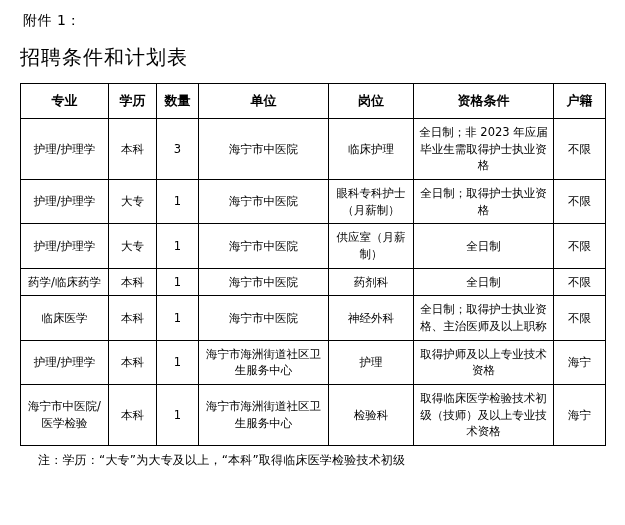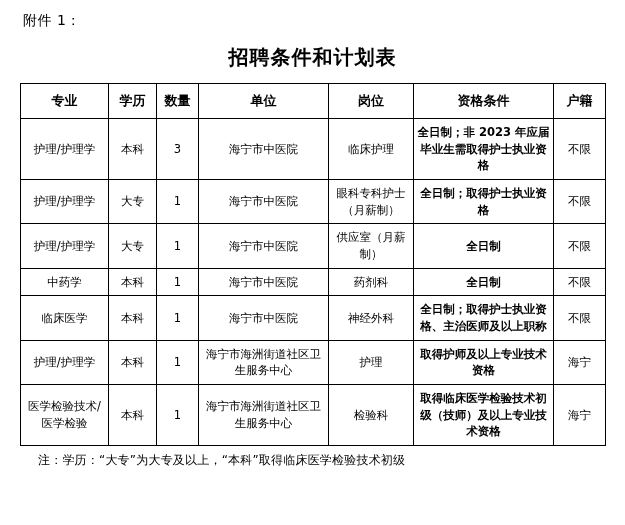--- a/index.html
+++ b/index.html
@@ -21,23 +21,23 @@
     box-sizing: border-box;
     padding: 8px 20px 0 20px;
   }
   .attachment-label {
     font-size: 14px;
     font-weight: normal;
     margin: 4px 0 0 3px;
     letter-spacing: 0.5px;
   }
   .doc-title {
-    text-align: center;
+    text-align: left;
     font-size: 20px;
-    font-weight: bold;
+    font-weight: normal;
     font-family: "DejaVu Serif", "Liberation Serif", serif;
     margin: 14px 0 12px 0;
     letter-spacing: 1px;
   }
   table.main-table {
     border-collapse: collapse;
     width: 585px;
     margin: 0 auto;
     table-layout: fixed;
   }
@@ -63,21 +63,20 @@
   col.c2 { width: 42px; }
   col.c3 { width: 130px; }
   col.c4 { width: 85px; }
   col.c5 { width: 140px; }
   col.c6 { width: 52px; }
 
   td.qual {
     text-align: left;
     padding-left: 5px;
     padding-right: 4px;
-    font-weight: bold;
   }
   td.qual.center {
     padding-left: 3px;
   }
   .note {
     font-size: 12px;
     margin: 6px 0 0 18px;
     letter-spacing: 0.2px;
   }
 </style>
@@ -133,21 +132,21 @@
       <tr>
         <td>护理/护理学</td>
         <td>大专</td>
         <td>1</td>
         <td>海宁市中医院</td>
         <td>供应室（月薪制）</td>
         <td class="qual center">全日制</td>
         <td>不限</td>
       </tr>
       <tr>
-        <td>中药学</td>
+        <td>药学/临床药学</td>
         <td>本科</td>
         <td>1</td>
         <td>海宁市中医院</td>
         <td>药剂科</td>
         <td class="qual center">全日制</td>
         <td>不限</td>
       </tr>
       <tr>
         <td>临床医学</td>
         <td>本科</td>
@@ -160,21 +159,21 @@
       <tr>
         <td>护理/护理学</td>
         <td>本科</td>
         <td>1</td>
         <td>海宁市海洲街道社区卫生服务中心</td>
         <td>护理</td>
         <td class="qual center">取得护师及以上专业技术资格</td>
         <td>海宁</td>
       </tr>
       <tr>
-        <td>医学检验技术/医学检验</td>
+        <td>海宁市中医院/医学检验</td>
         <td>本科</td>
         <td>1</td>
         <td>海宁市海洲街道社区卫生服务中心</td>
         <td>检验科</td>
         <td class="qual center">取得临床医学检验技术初级（技师）及以上专业技术资格</td>
         <td>海宁</td>
       </tr>
     </tbody>
   </table>
 

